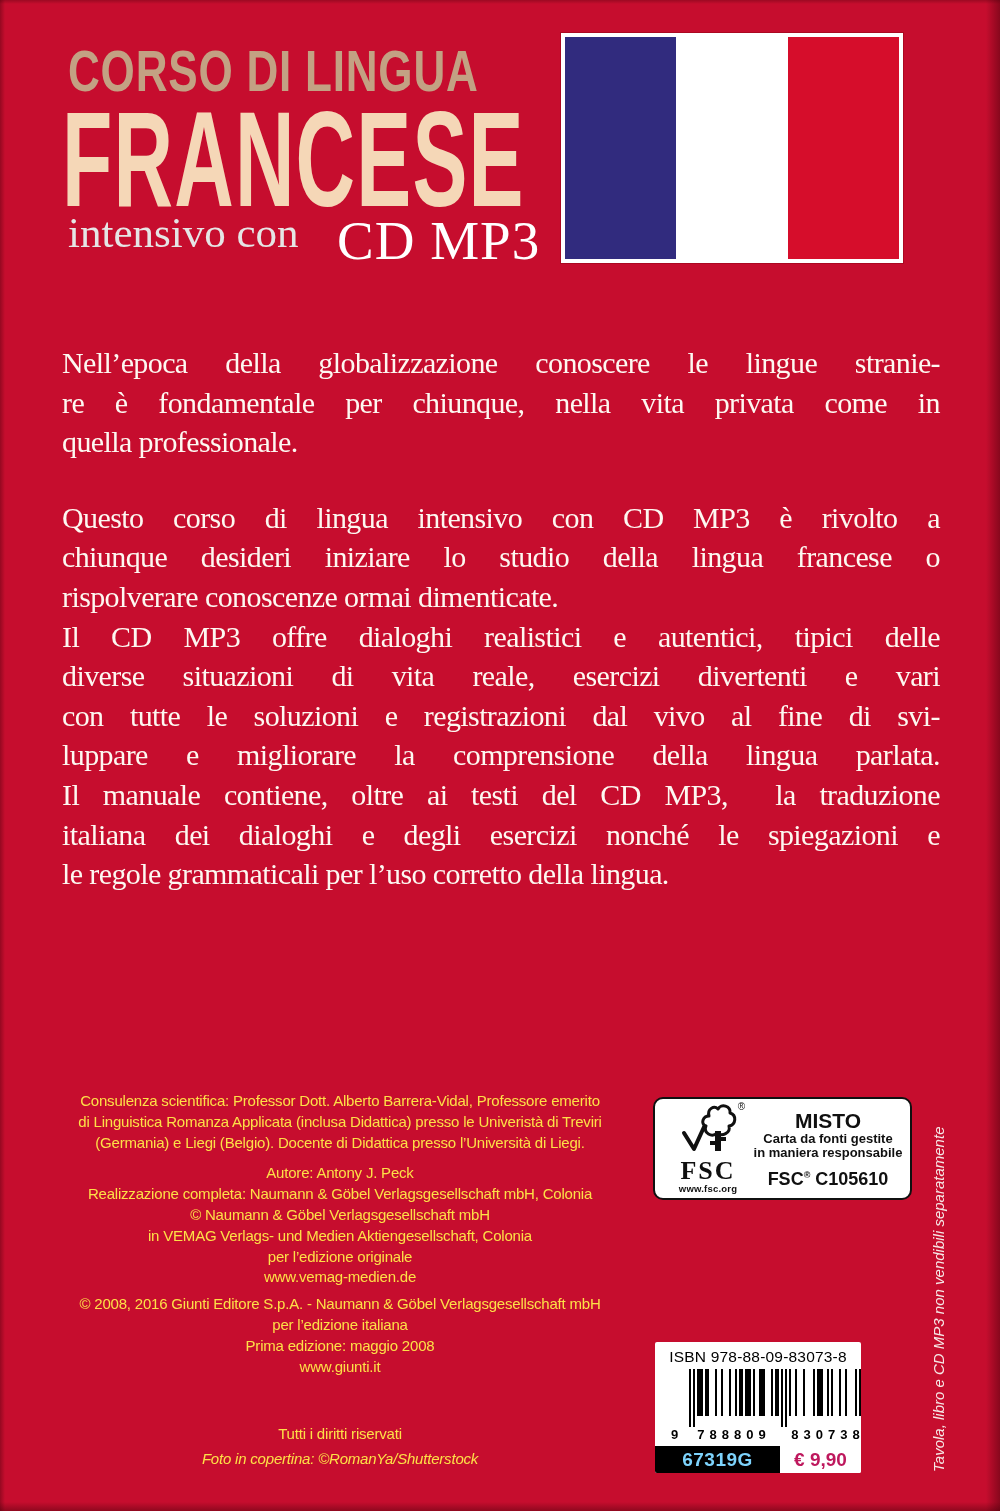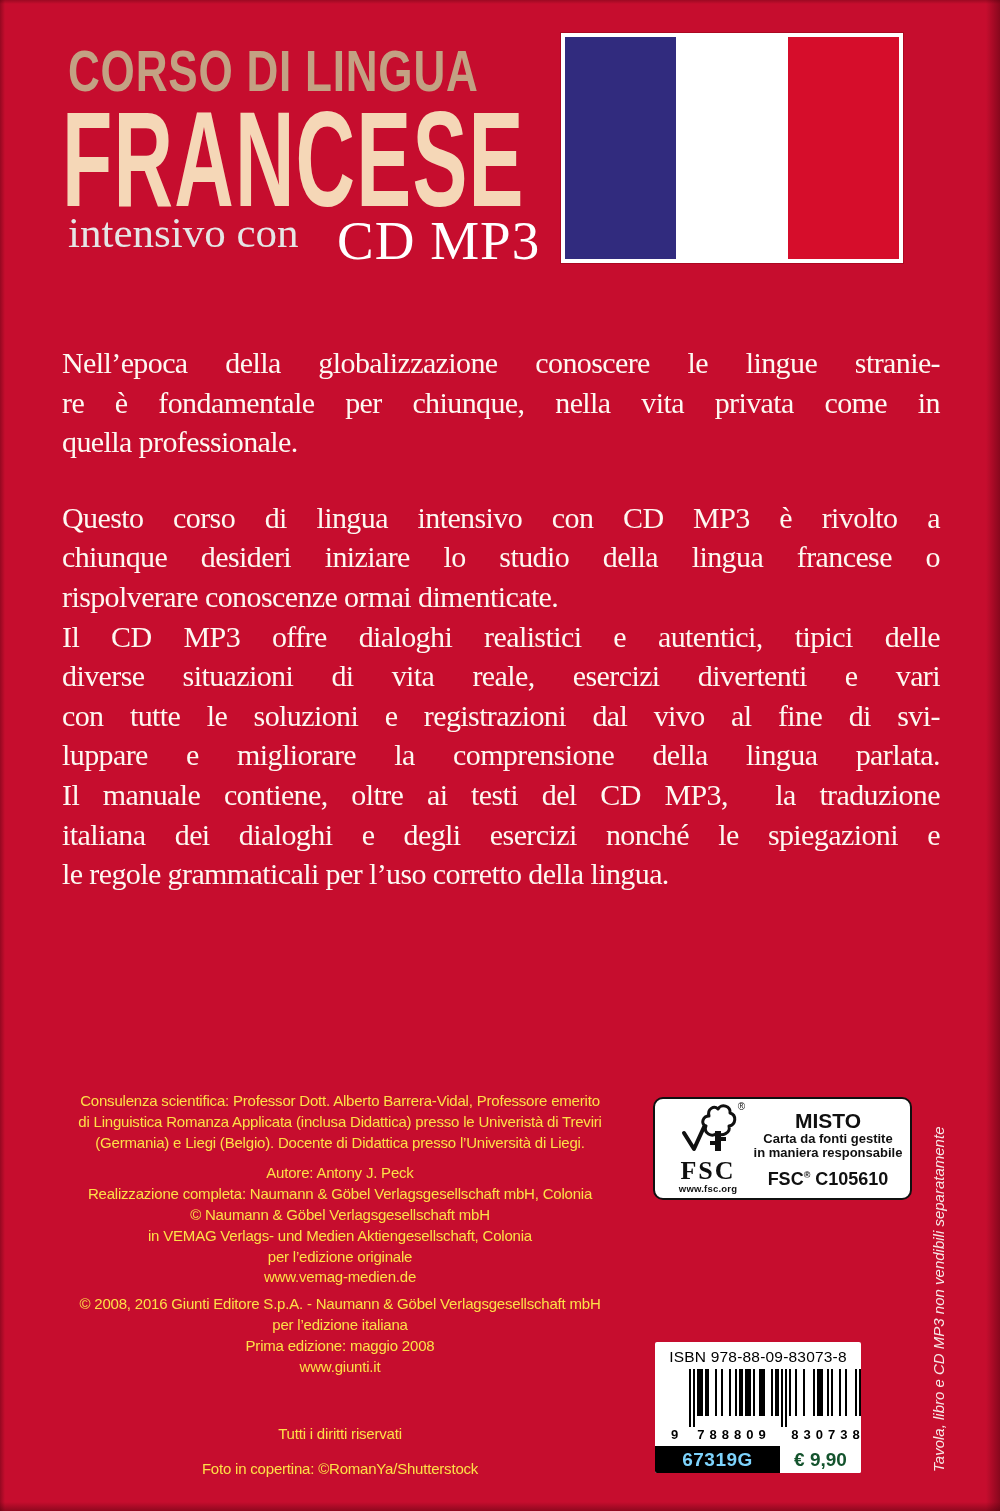--- a/index.html
+++ b/index.html
@@ -54,21 +54,21 @@
   
   .credits{
     position:absolute;left:40px;top:1091px;width:600px;
     font-size:15px;letter-spacing:-0.2px;line-height:20.8px;
     color:#fde047;text-align:center;
   }
   .credit-line{white-space:nowrap;}
   .credit-block:nth-child(2){margin-top:10px;}
   .credit-block:nth-child(3){margin-top:6px;}
   .credit-block:nth-child(4){margin-top:47px;}
-  .credit-block:nth-child(5){margin-top:14px;}
+  .credit-block:nth-child(5){margin-top:4px;font-style:italic;}
   
   .fsc-box{
     position:absolute;left:653px;top:1097px;width:259px;height:103px;
     background:#fff;border:2px solid #101010;border-radius:10px;
     box-sizing:border-box;display:flex;align-items:center;
     padding:5px 7px 5px 10px;color:#101010;
   }
   .fsc-left{width:86px;position:relative;display:flex;flex-direction:column;align-items:center;}
   .fsc-reg{position:absolute;right:6px;top:-2px;font-size:10px;}
   .fsc-brand{font-family:"Liberation Serif",serif;font-weight:bold;font-size:26px;line-height:24px;letter-spacing:2px;}
@@ -90,21 +90,21 @@
     font-size:13px;font-weight:bold;font-family:"Liberation Sans",sans-serif;
   }
   .barcode-digits .dfirst{width:16px;}
   .barcode-digits .dgrp{width:94px;text-align:center;letter-spacing:5px;}
   .price-strip{position:absolute;left:0;right:0;bottom:0;height:27px;display:flex;}
   .price-strip .code{
     width:125px;background:#000;color:#7dd3fc;font-weight:bold;font-size:19px;
     display:flex;align-items:center;justify-content:center;letter-spacing:0.5px;
   }
   .price-strip .price{
-    flex:1;background:#fff;color:#14532d;font-weight:bold;font-size:19px;
+    flex:1;background:#fff;color:#be185d;font-weight:bold;font-size:19px;
     display:flex;align-items:center;justify-content:center;
   }
   .barcode-digits{top:auto;bottom:31px;}
   
   .vertical-note{
     position:absolute;left:927px;top:1138px;height:334px;width:22px;
     writing-mode:vertical-rl;transform:rotate(180deg);
     font-size:15px;font-style:italic;color:#f6e7e6;
     display:flex;align-items:center;justify-content:flex-start;
     white-space:nowrap;

